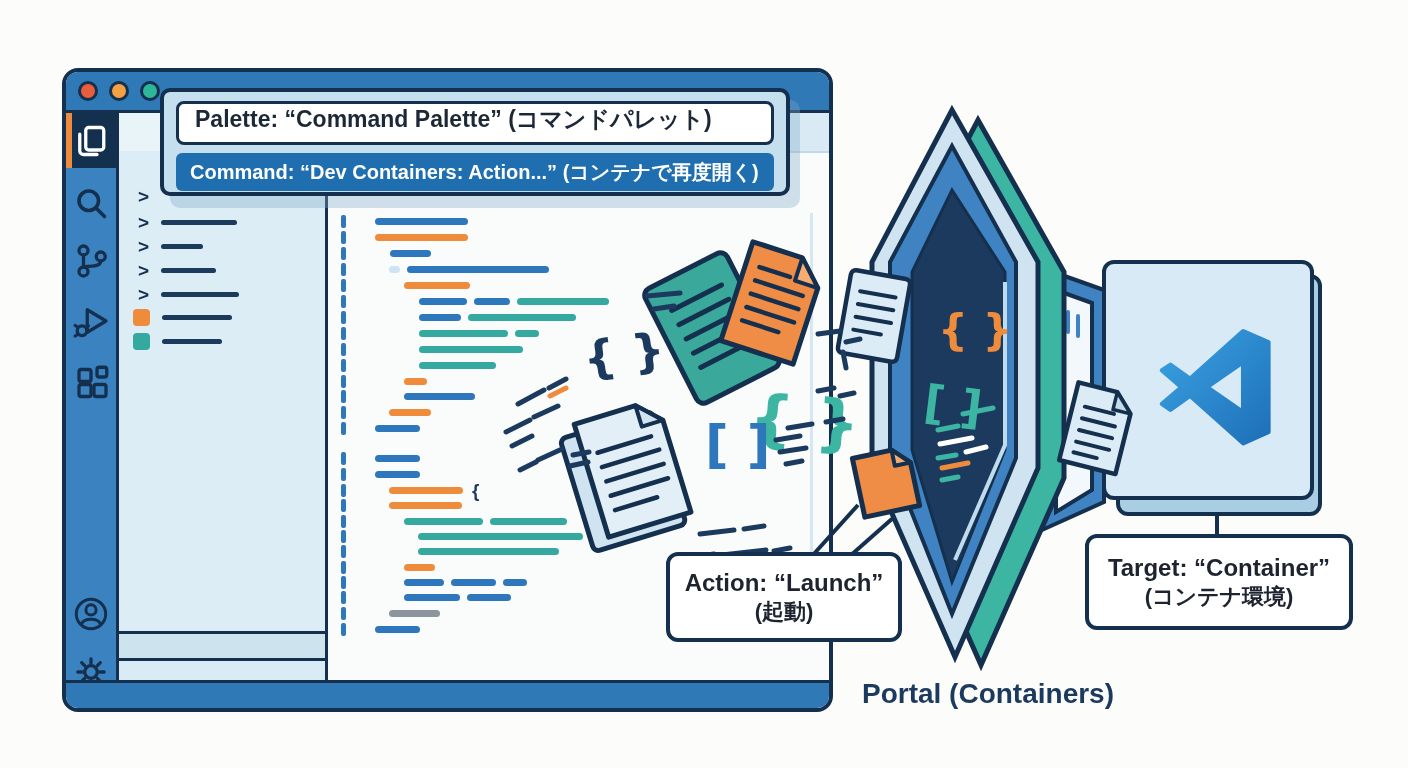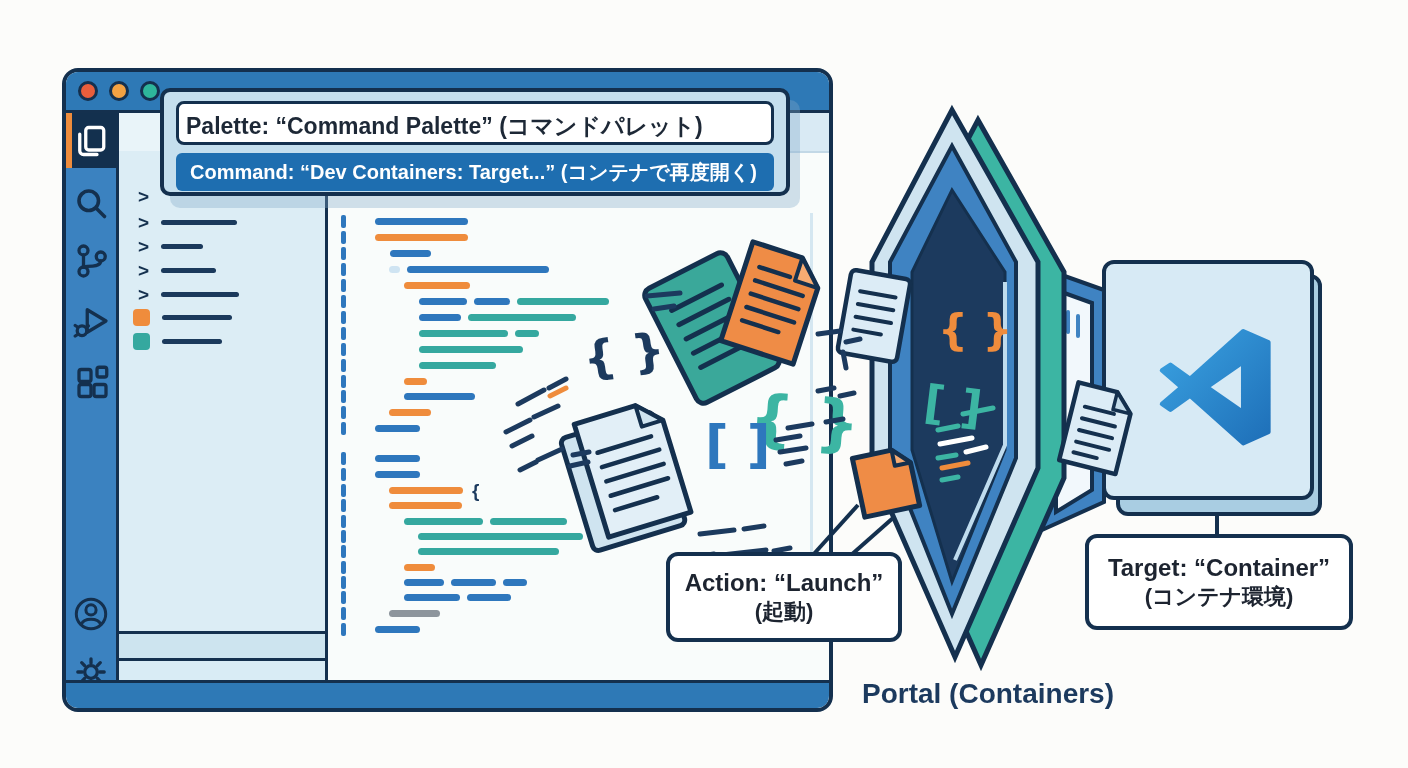--- a/index.html
+++ b/index.html
@@ -33,21 +33,21 @@
   .tick{position:absolute;left:13px;width:5px;height:13px;border-radius:2px;background:#2e77bd;}
   .ed-scroll{position:absolute;right:16px;top:100px;bottom:70px;width:3px;background:#d5e7f1;}
   .statusbar{position:absolute;left:0;bottom:0;right:0;height:25px;background:#2e79b6;
              border-top:3px solid #14304e;border-radius:0 0 11px 11px;}
 
   
   .palette{position:absolute;left:160px;top:88px;width:630px;height:108px;background:#c5dfee;
            border:4px solid #14304e;border-radius:10px;box-sizing:border-box;padding:9px 12px;
            box-shadow:10px 12px 0 rgba(130,170,200,0.35);}
   .pal-input{height:44px;background:#ffffff;border:3px solid #14304e;border-radius:8px;box-sizing:border-box;
-             display:flex;align-items:flex-end;padding-left:7px;font-size:23px;font-weight:bold;color:#1d2836;
+             display:flex;align-items:flex-start;padding-left:16px;font-size:23px;font-weight:bold;color:#1d2836;
              white-space:nowrap;overflow:hidden;}
   .pal-cmd{height:38px;margin-top:8px;background:#1e6eb0;border-radius:6px;display:flex;align-items:center;
            padding-left:14px;font-size:20px;font-weight:bold;color:#ffffff;white-space:nowrap;overflow:hidden;}
 
   
   .callout{position:absolute;background:#ffffff;border:4px solid #14304e;border-radius:12px;box-sizing:border-box;
            display:flex;flex-direction:column;align-items:center;justify-content:center;color:#1d2430;
            font-weight:bold;text-align:center;line-height:1.25;}
   .callout .l1{font-size:24px;}
   .callout .l2{font-size:22px;}
@@ -434,21 +434,21 @@
       <line x1="858" y1="505" x2="812" y2="556"></line>
         <line x1="893" y1="518" x2="850" y2="556"></line>
     </g>
   </svg>
 
   <div class="palette">
     <div class="pal-input">
       <span>Palette: “Command Palette” (コマンドパレット)</span>
     </div>
     <div class="pal-cmd">
-      <span>Command: “Dev Containers: Target...” (コンテナで再度開く)</span>
+      <span>Command: “Dev Containers: Action...” (コンテナで再度開く)</span>
     </div>
   </div>
 
   <div class="callout" style="left:1085px;top:534px;width:268px;height:96px;">
     <div class="l1">Target: “Container”</div>
     <div class="l2">(コンテナ環境)</div>
   </div>
   <div class="callout" style="left:666px;top:552px;width:236px;height:90px;">
     <div class="l1">Action: “Launch”</div>
     <div class="l2">(起動)</div>

